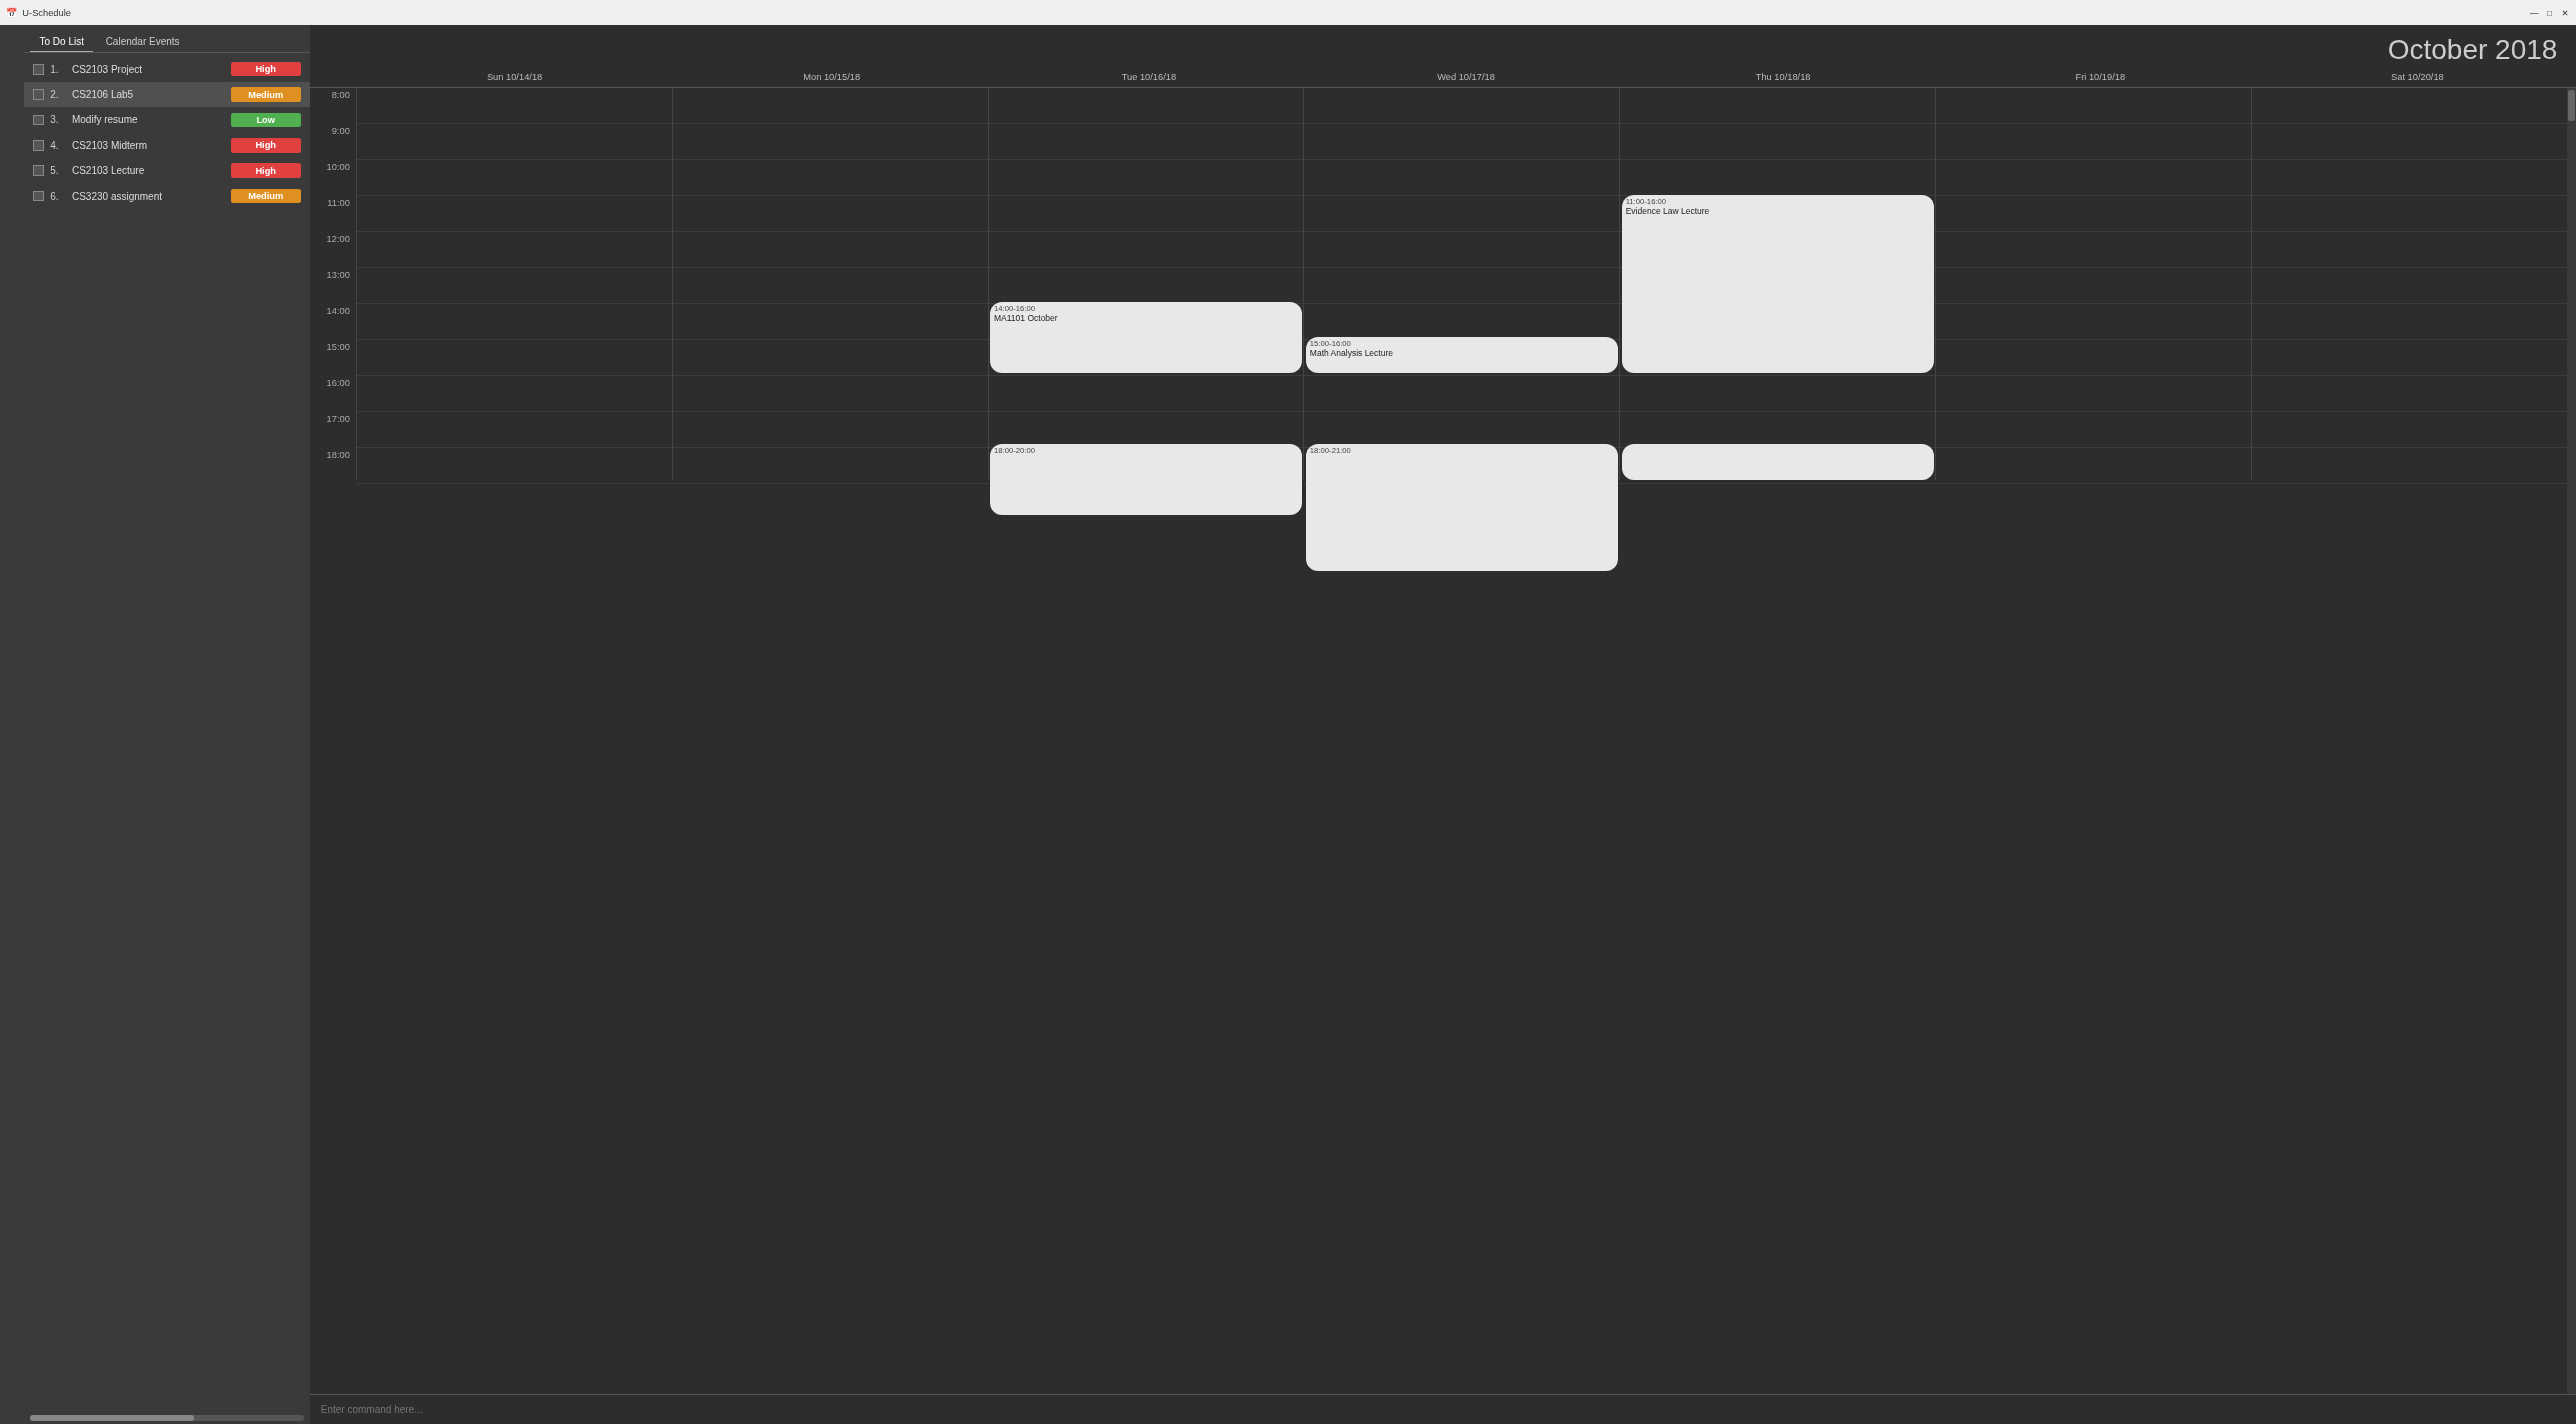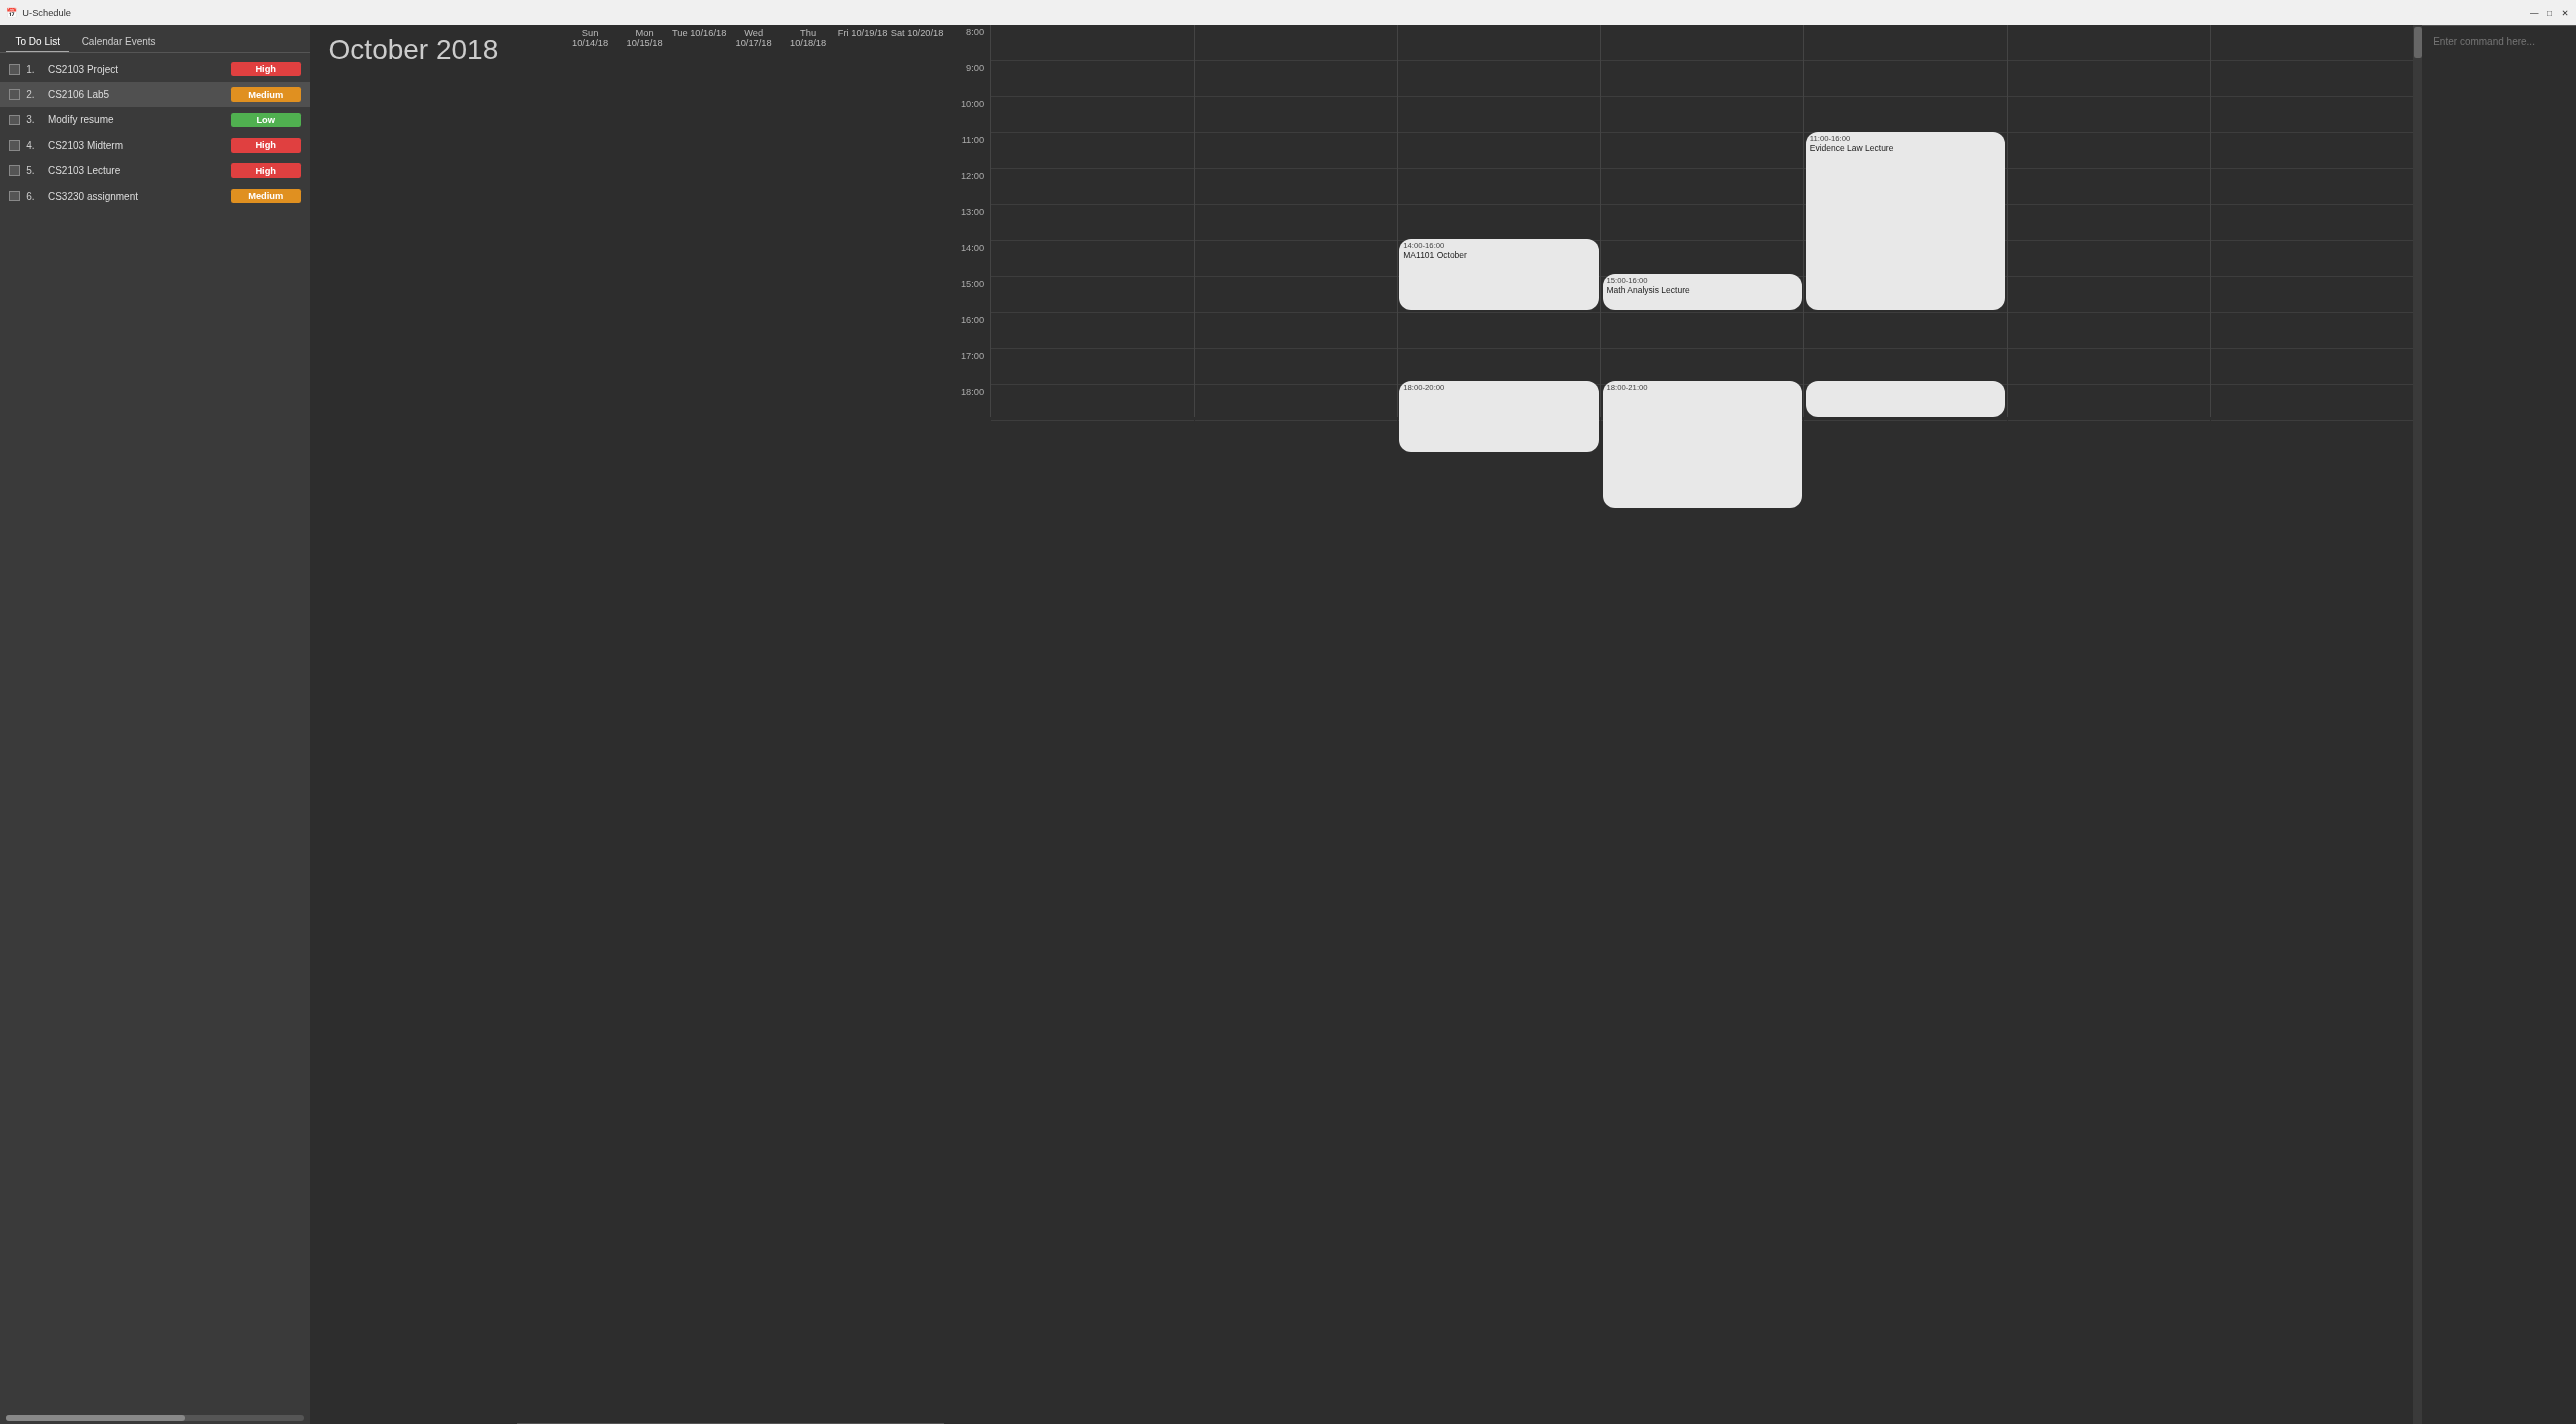--- a/index.html
+++ b/index.html
@@ -52,20 +52,21 @@
       overflow: hidden;
     }
 
     
     #sidebar {
       width: 310px;
       background: #3a3a3a;
       flex-shrink: 0;
       display: flex;
       flex-direction: column;
+      padding-left: 24px;
     }
     #sidebar-tabs {
       display: flex;
       padding: 6.2px 6.2px 0;
       gap: 3.1px;
       border-bottom: 0.8px solid #555;
     }
     .sidebar-tab {
       padding: 4.6px 9.3px;
       font-size: 10px;
@@ -133,21 +134,21 @@
       width: 60%;
       height: 100%;
       background: #888;
       border-radius: 3.1px;
     }
 
     
     #calendar-area {
       flex: 1;
       display: flex;
-      flex-direction: row;
+      flex-direction: column;
       background: #2d2d2d;
       overflow: hidden;
     }
 
     #calendar-header {
       display: flex;
       justify-content: flex-end;
       padding: 9.3px 18.6px 3.1px;
     }
     #month-year {

